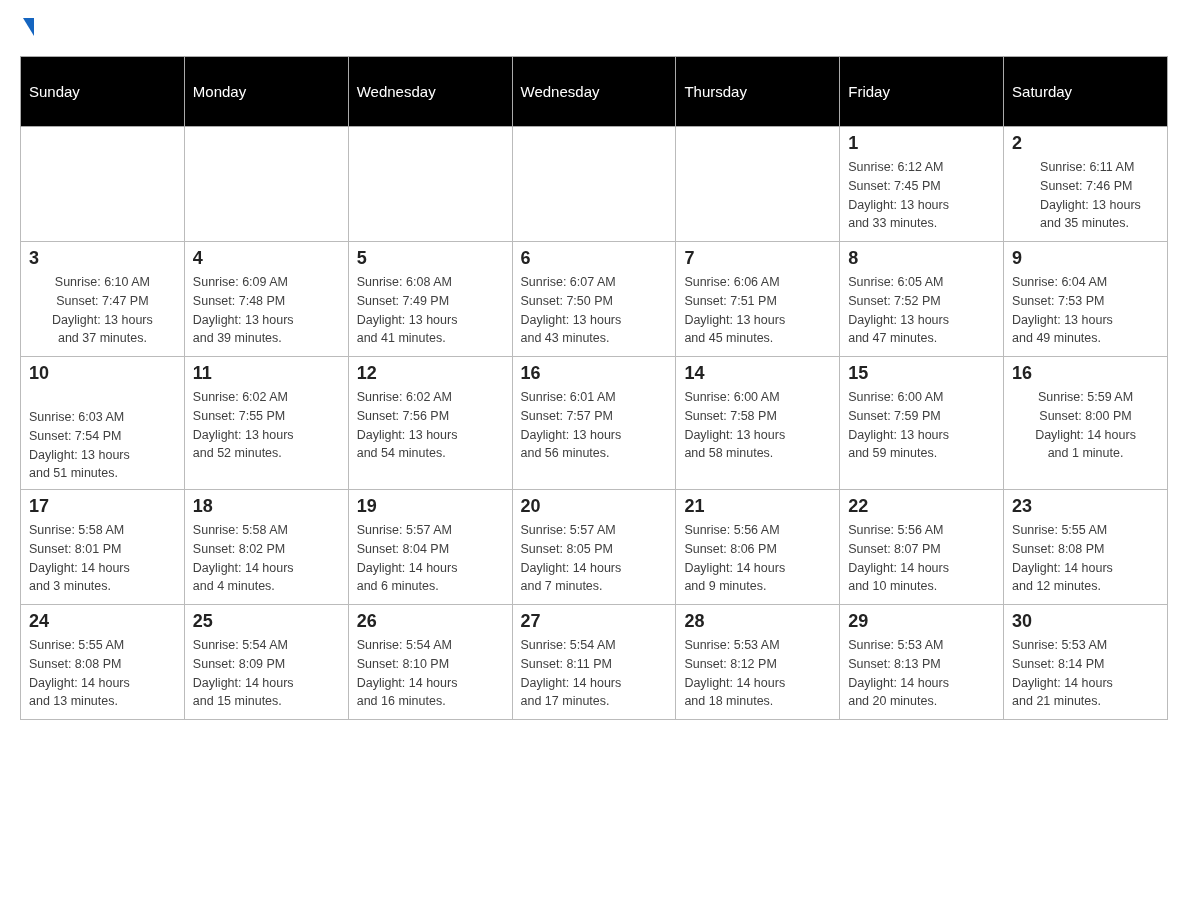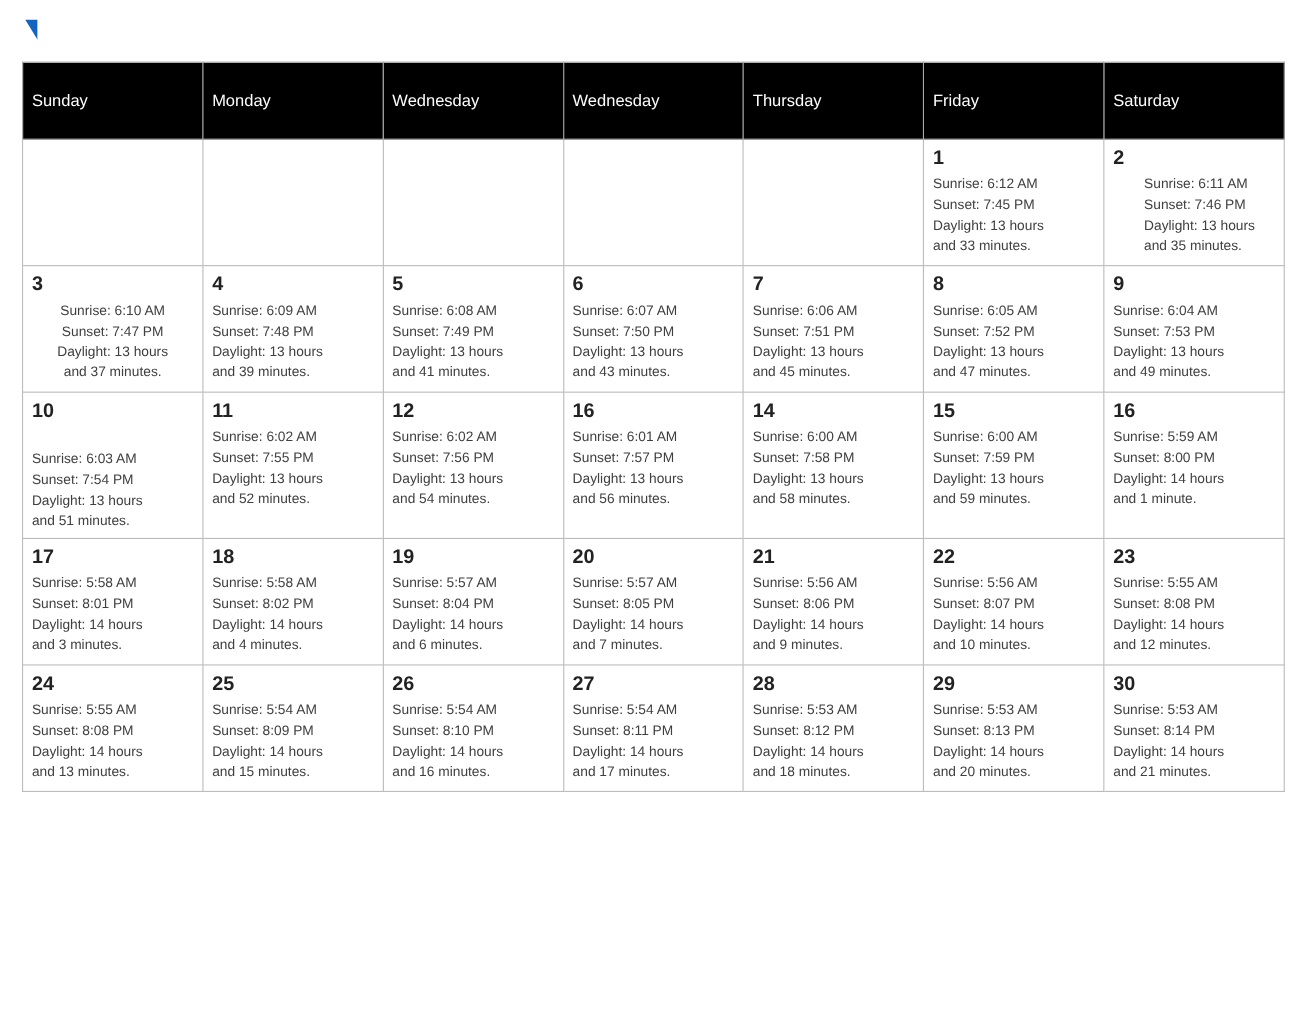--- a/index.html
+++ b/index.html
@@ -241,21 +241,21 @@
         </td>
         <td>
           <div class="day-num">15</div>
           <div class="day-info" style="white-space: pre-line;">Sunrise: 6:00 AM
 Sunset: 7:59 PM
 Daylight: 13 hours
 and 59 minutes.</div>
         </td>
         <td>
           <div class="day-num">16</div>
-          <div class="day-info" style="white-space: pre-line;">Sunrise: 5:59 AM
+          <div class="day-info" style="white-space: pre-line; text-align: center;">Sunrise: 5:59 AM
 Sunset: 8:00 PM
 Daylight: 14 hours
 and 1 minute.</div>
         </td>
       </tr>
       <tr class="week-row">
         <td>
           <div class="day-num">17</div>
           <div class="day-info" style="white-space: pre-line;">Sunrise: 5:58 AM
 Sunset: 8:01 PM

